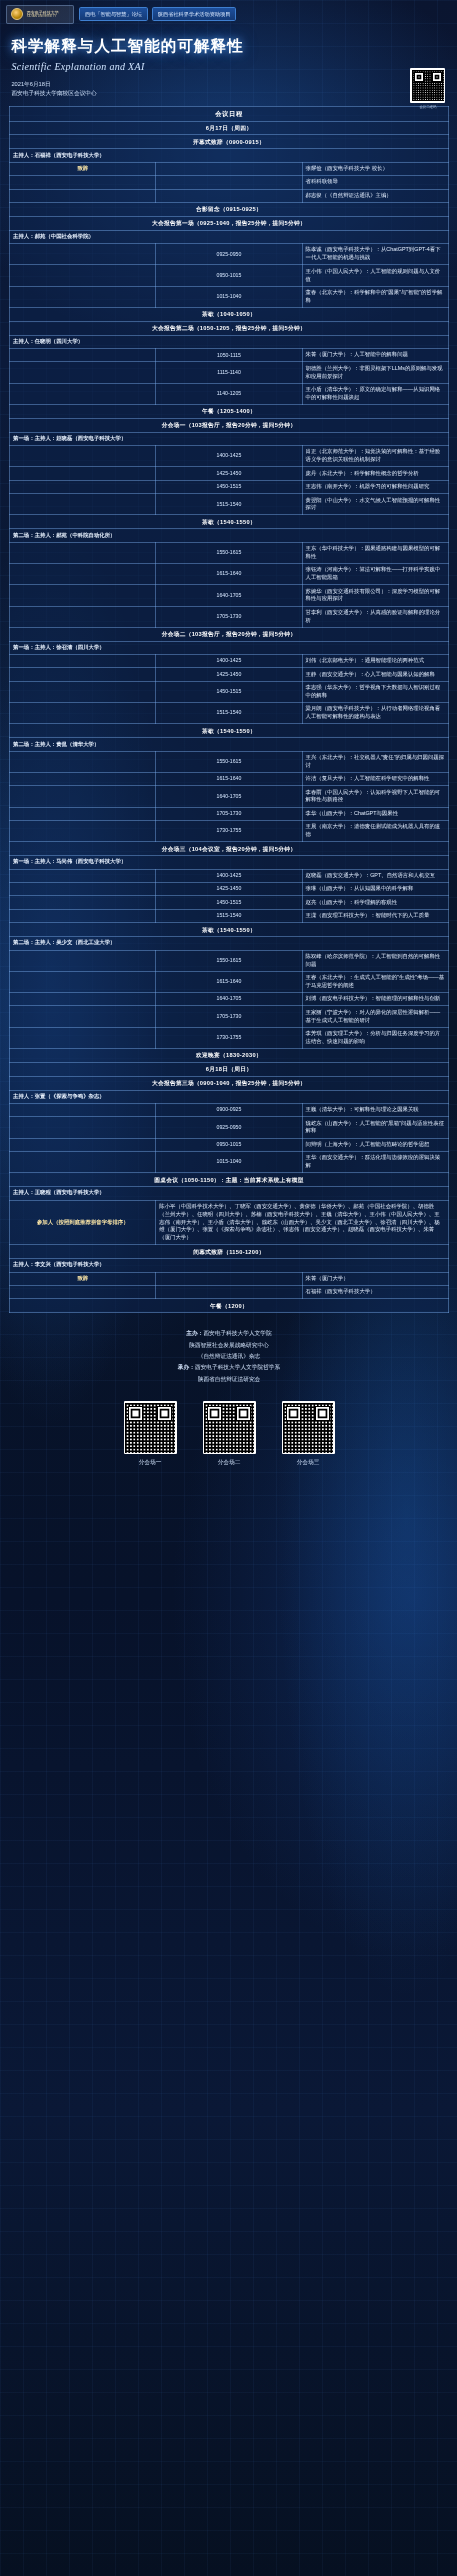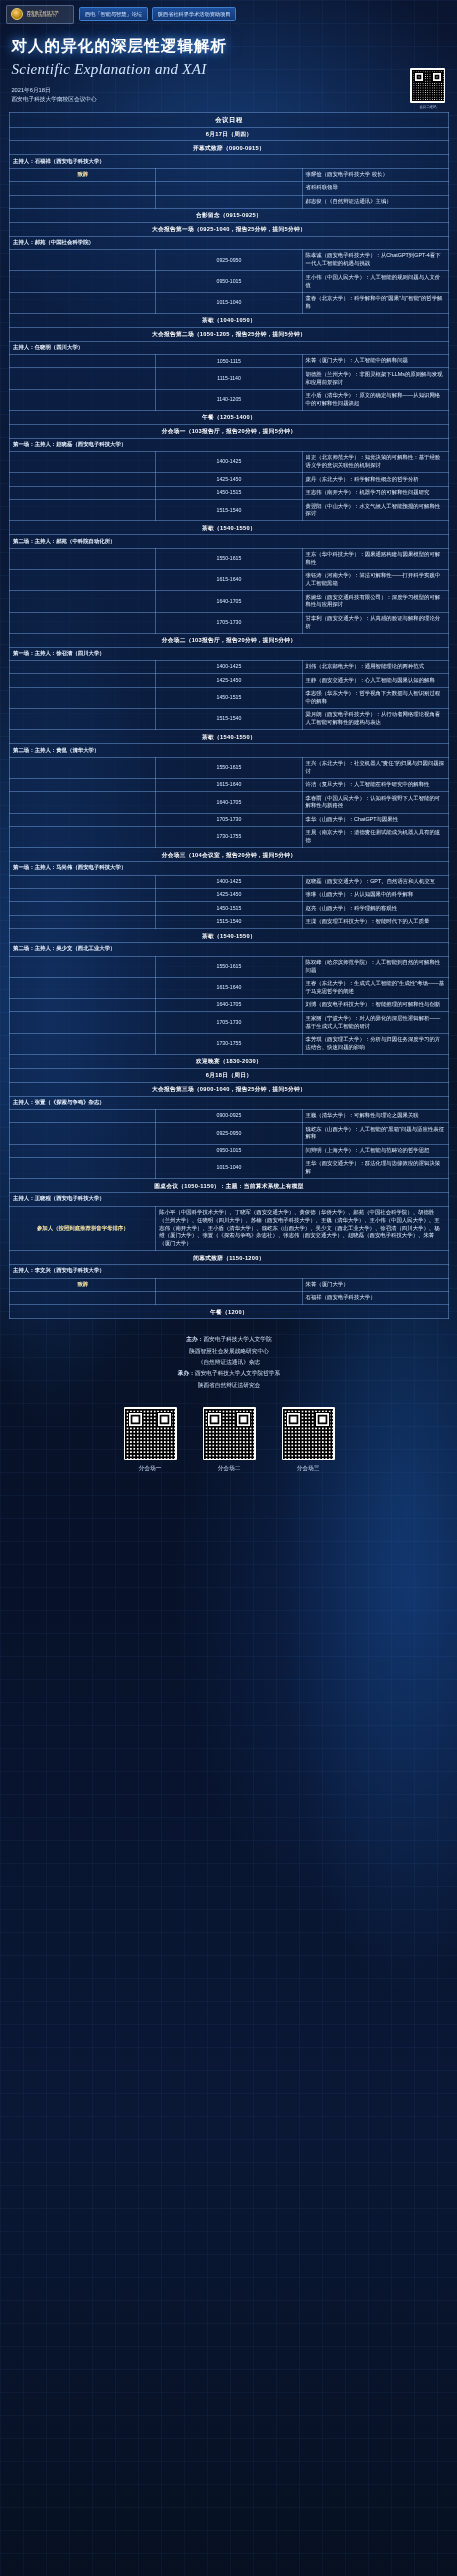--- a/index.html
+++ b/index.html
@@ -77,21 +77,21 @@
   .title-wrap { padding:9.2px 11.4px 3.4px 11.4px; }
   .main-title {
     font-size:15.5px; font-weight:bold; letter-spacing:1.1px;
     color:#ffffff;
     text-shadow:0 0 8px rgba(90,170,255,0.8), 0 0 16px rgba(40,110,220,0.5);
     margin:0 0 3.4px 0;
   }
   .sub-title-en {
     font-family:"Liberation Serif","DejaVu Serif",serif;
     font-style:italic;
-    font-size:15px;
+    font-size:10px;
     color:#cfe4ff;
     margin-bottom:8px;
     letter-spacing:0.3px;
   }
   .meta-line { font-size:5.7px; color:#cfe0f8; line-height:1.7; }
   .qr-top {
     position:absolute; right:12.6px; top:68px;
     width:35px; text-align:center;
   }
   .qr-box {
@@ -195,21 +195,21 @@
           <div class="en">XIDIAN UNIVERSITY</div>
         </div>
       </div>
       <div class="topbar-tags">
         <div class="tag">西电「智能与智慧」论坛</div>
         <div class="tag">陕西省社科界学术活动资助项目</div>
       </div>
     </div>
 
     <div class="title-wrap">
-      <div class="main-title">对人的异化的深层性逻辑解析</div>
+      <div class="main-title">科学解释与人工智能的可解释性</div>
       <div class="sub-title-en">Scientific Explanation and XAI</div>
       <div class="meta-line">2021年6月18日</div>
       <div class="meta-line">西安电子科技大学南校区会议中心</div>
     </div>
 
     <div class="qr-top qr-small">
       <div class="qr-box">
           <div class="qr-pattern"></div>
         </div>
       <div class="qr-caption">会议二维码</div>

